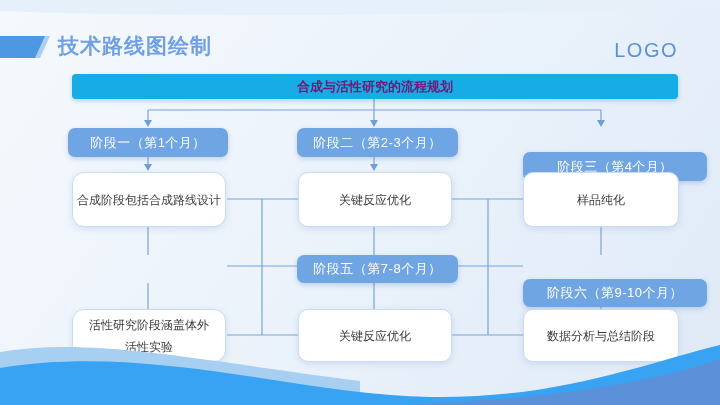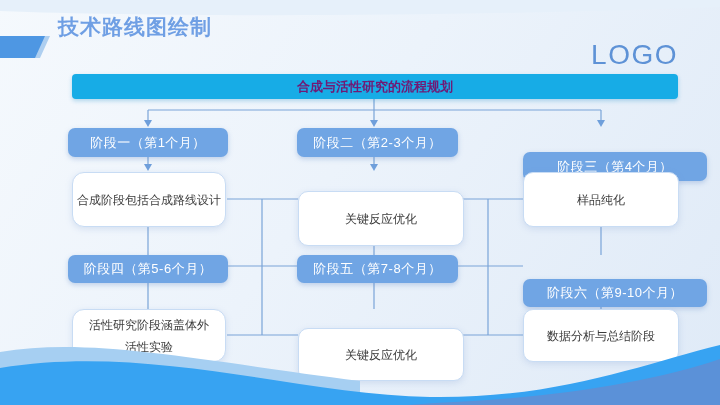--- a/index.html
+++ b/index.html
@@ -16,26 +16,26 @@
   .accent{position:absolute;left:0;top:36px;width:58px;height:22px;z-index:2;}
   .accent .a-light{
     position:absolute;left:0;top:0;width:58px;height:22px;background:#aecff0;
     clip-path:polygon(0 0,50px 0,40px 100%,0 100%);
   }
   .accent .a-main{
     position:absolute;left:0;top:0;width:58px;height:22px;background:#4e97e3;
     clip-path:polygon(0 0,45px 0,35px 100%,0 100%);
   }
   .page-title{
-    position:absolute;left:58px;top:13px;z-index:2;
+    position:absolute;left:58px;top:32px;z-index:2;
     font-size:21px;font-weight:600;color:#6f9fe4;letter-spacing:1px;
   }
   .logo{
     position:absolute;right:42px;top:39px;z-index:2;
-    font-size:28px;font-weight:500;color:#5e92d6;letter-spacing:1.5px;margin-left:40px;
+    font-size:20px;font-weight:500;color:#5e92d6;letter-spacing:1.5px;margin-left:40px;
   }
   
   .banner{
     position:absolute;left:72px;top:74px;width:606px;height:25px;z-index:3;
     background:#17ace6;border-radius:4px;color:#701a75;
     font-size:13px;font-weight:700;text-align:center;line-height:25px;
     box-shadow:0 2px 4px rgba(23,140,200,.3);
   }
   
   .connectors{position:absolute;left:0;top:0;width:720px;height:405px;z-index:2;}
@@ -47,21 +47,21 @@
     box-shadow:0 2px 5px rgba(100,140,200,.35);
     height:29px;top:128px;
   }
   .task{
     background:#ffffff;border:1px solid #c8dcf4;border-radius:10px;color:#3c3c3c;
     font-size:12px;line-height:22px;white-space:pre-line;
     box-shadow:0 2px 6px rgba(130,160,210,.25);
     height:55px;top:172px;
   }
   .c1{left:68px;width:160px;text-align:right;}  .c2{left:297px;width:161px;}  .c3{left:523px;width:184px;margin-top:24px;}
-  .tc1{left:72px;width:154px;border-radius:12px;} .tc2{left:298px;width:166px;margin-top:19px;} .tc3{left:523px;width:156px;}
+  .tc1{left:72px;width:154px;border-radius:12px;} .tc2{left:298px;width:154px;} .tc3{left:523px;width:156px;}
   .r3{top:255px;height:28px;}
   .r4{top:309px;height:53px;}
   
   .waves{position:absolute;left:0;bottom:0;width:720px;height:80px;z-index:4;pointer-events:none;}
 </style>
 </head>
 <body>
 
 <div class="slide">
 
@@ -114,21 +114,20 @@
   </svg>
 
   <div class="node stage c1">阶段一（第1个月）</div>
   <div class="node stage c2">阶段二（第2-3个月）</div>
   <div class="node stage c3">阶段三（第4个月）</div>
 
   <div class="node task tc1">合成阶段包括合成路线设计</div>
   <div class="node task tc2">关键反应优化</div>
   <div class="node task tc3">样品纯化</div>
 
-  <div class="node stage r3 c1">阶段四（第5-6个月）</div>
   <div class="node stage r3 c2">阶段五（第7-8个月）</div>
   <div class="node stage r3 c3">阶段六（第9-10个月）</div>
 
   <div class="node task r4 tc1">活性研究阶段涵盖体外
 活性实验</div>
   <div class="node task r4 tc2">关键反应优化</div>
   <div class="node task r4 tc3">数据分析与总结阶段</div>
 
   <svg class="waves" viewBox="0 0 720 80" preserveAspectRatio="none">
     <path d="M0,27 C90,12 190,34 360,56 L360,80 L0,80 Z" fill="#a6cff2"></path>

